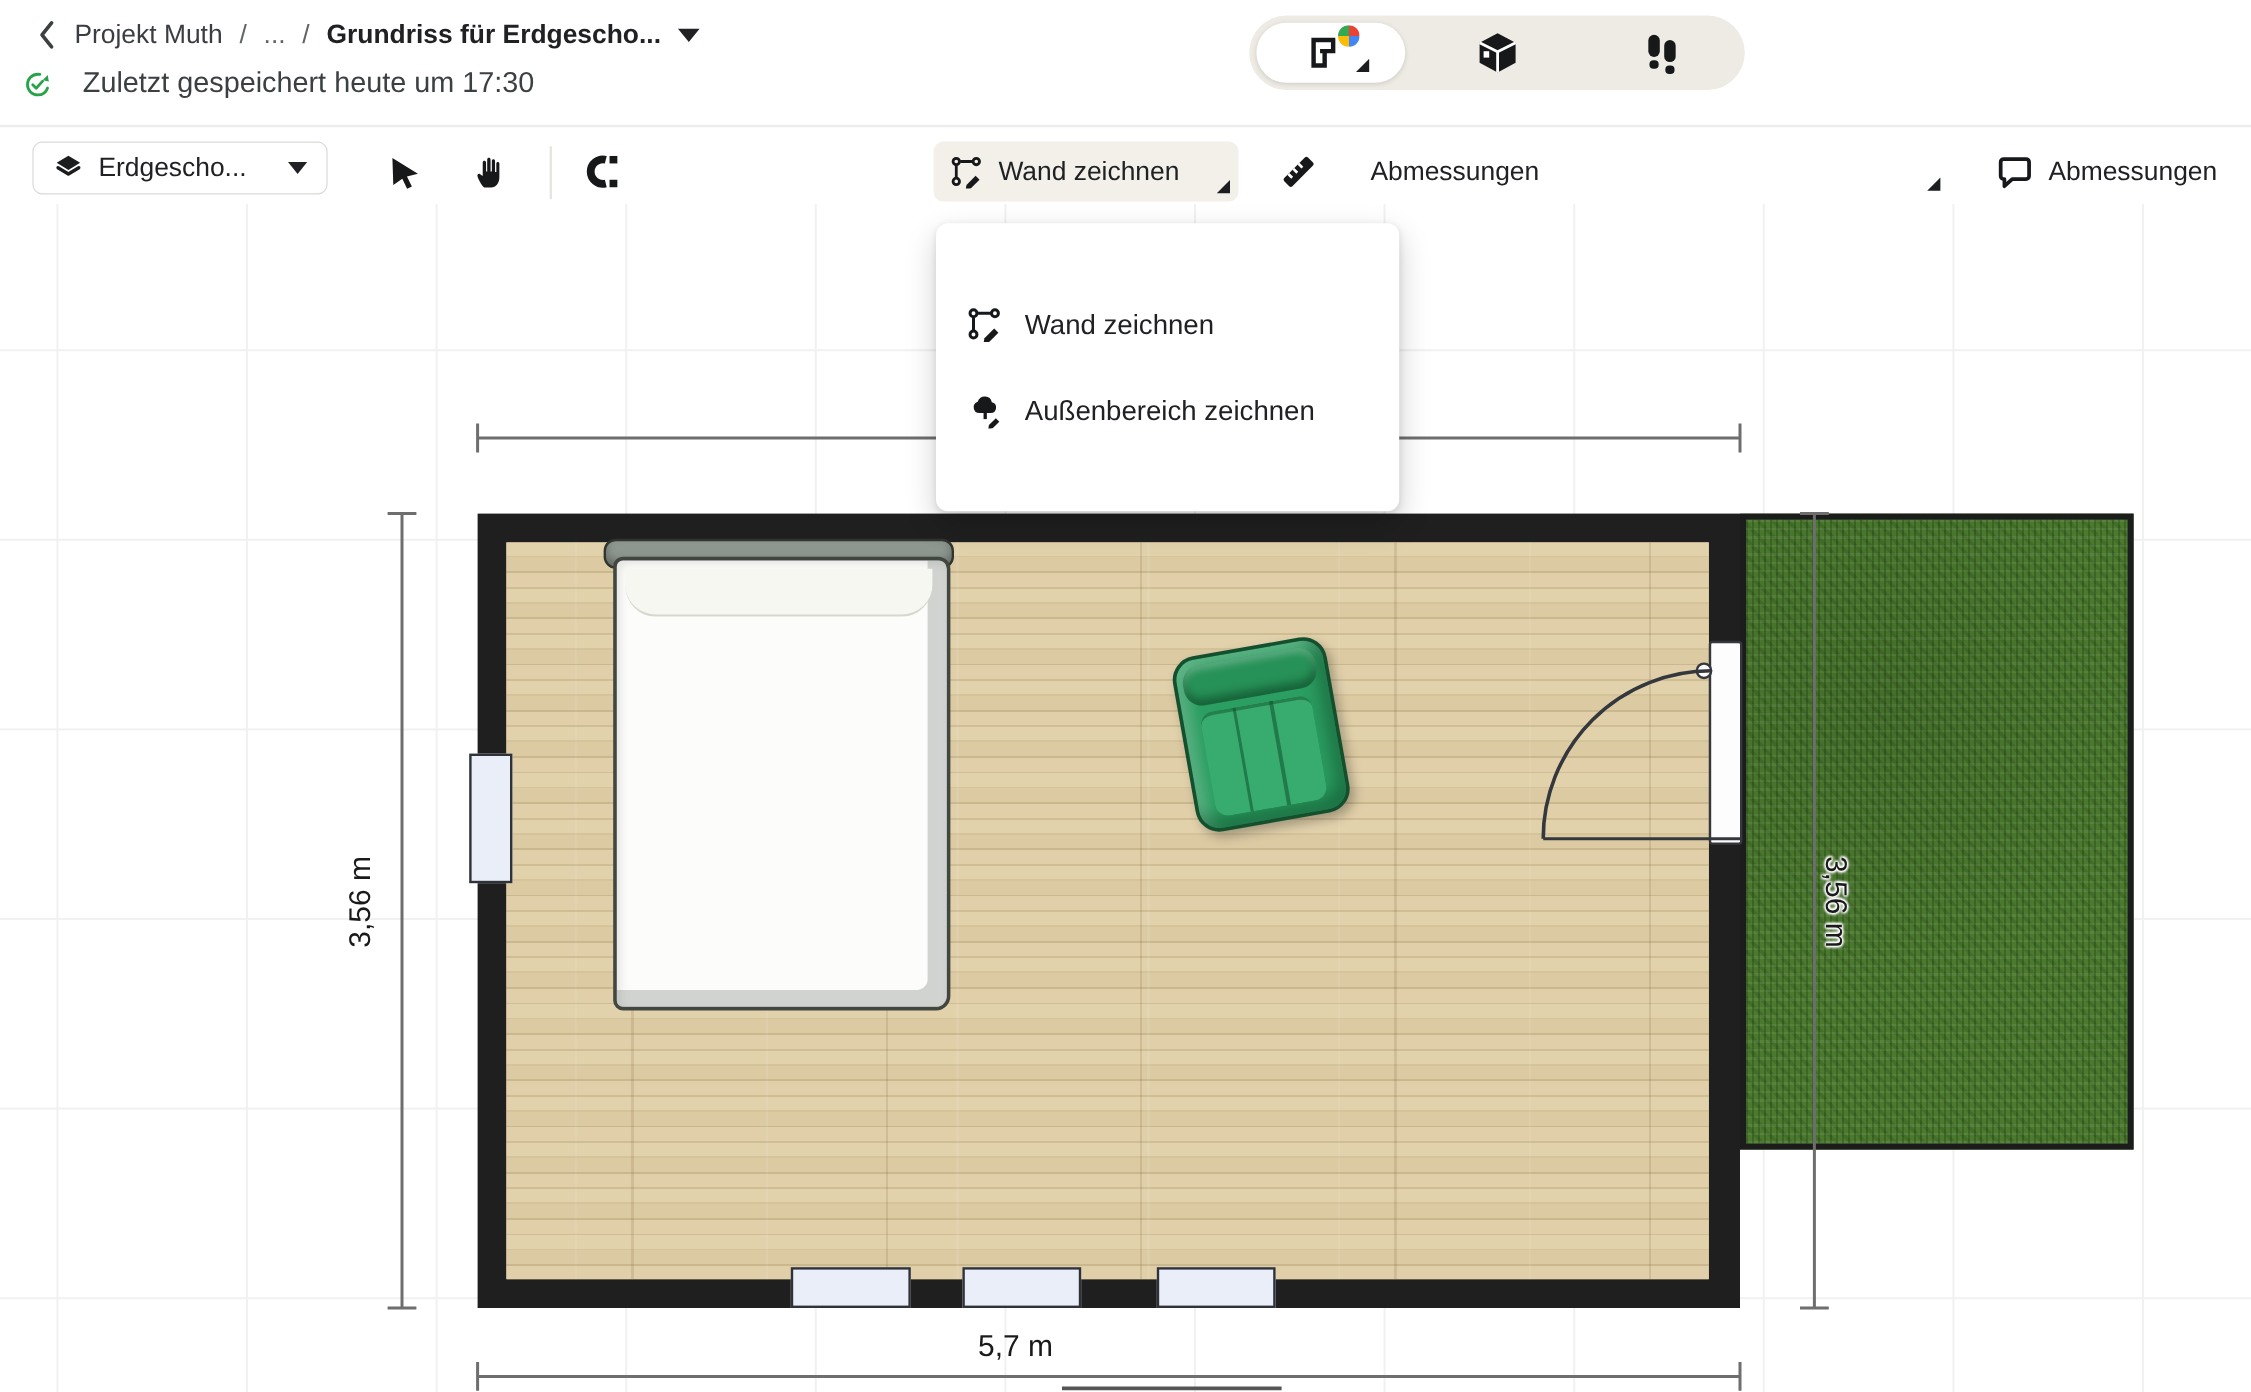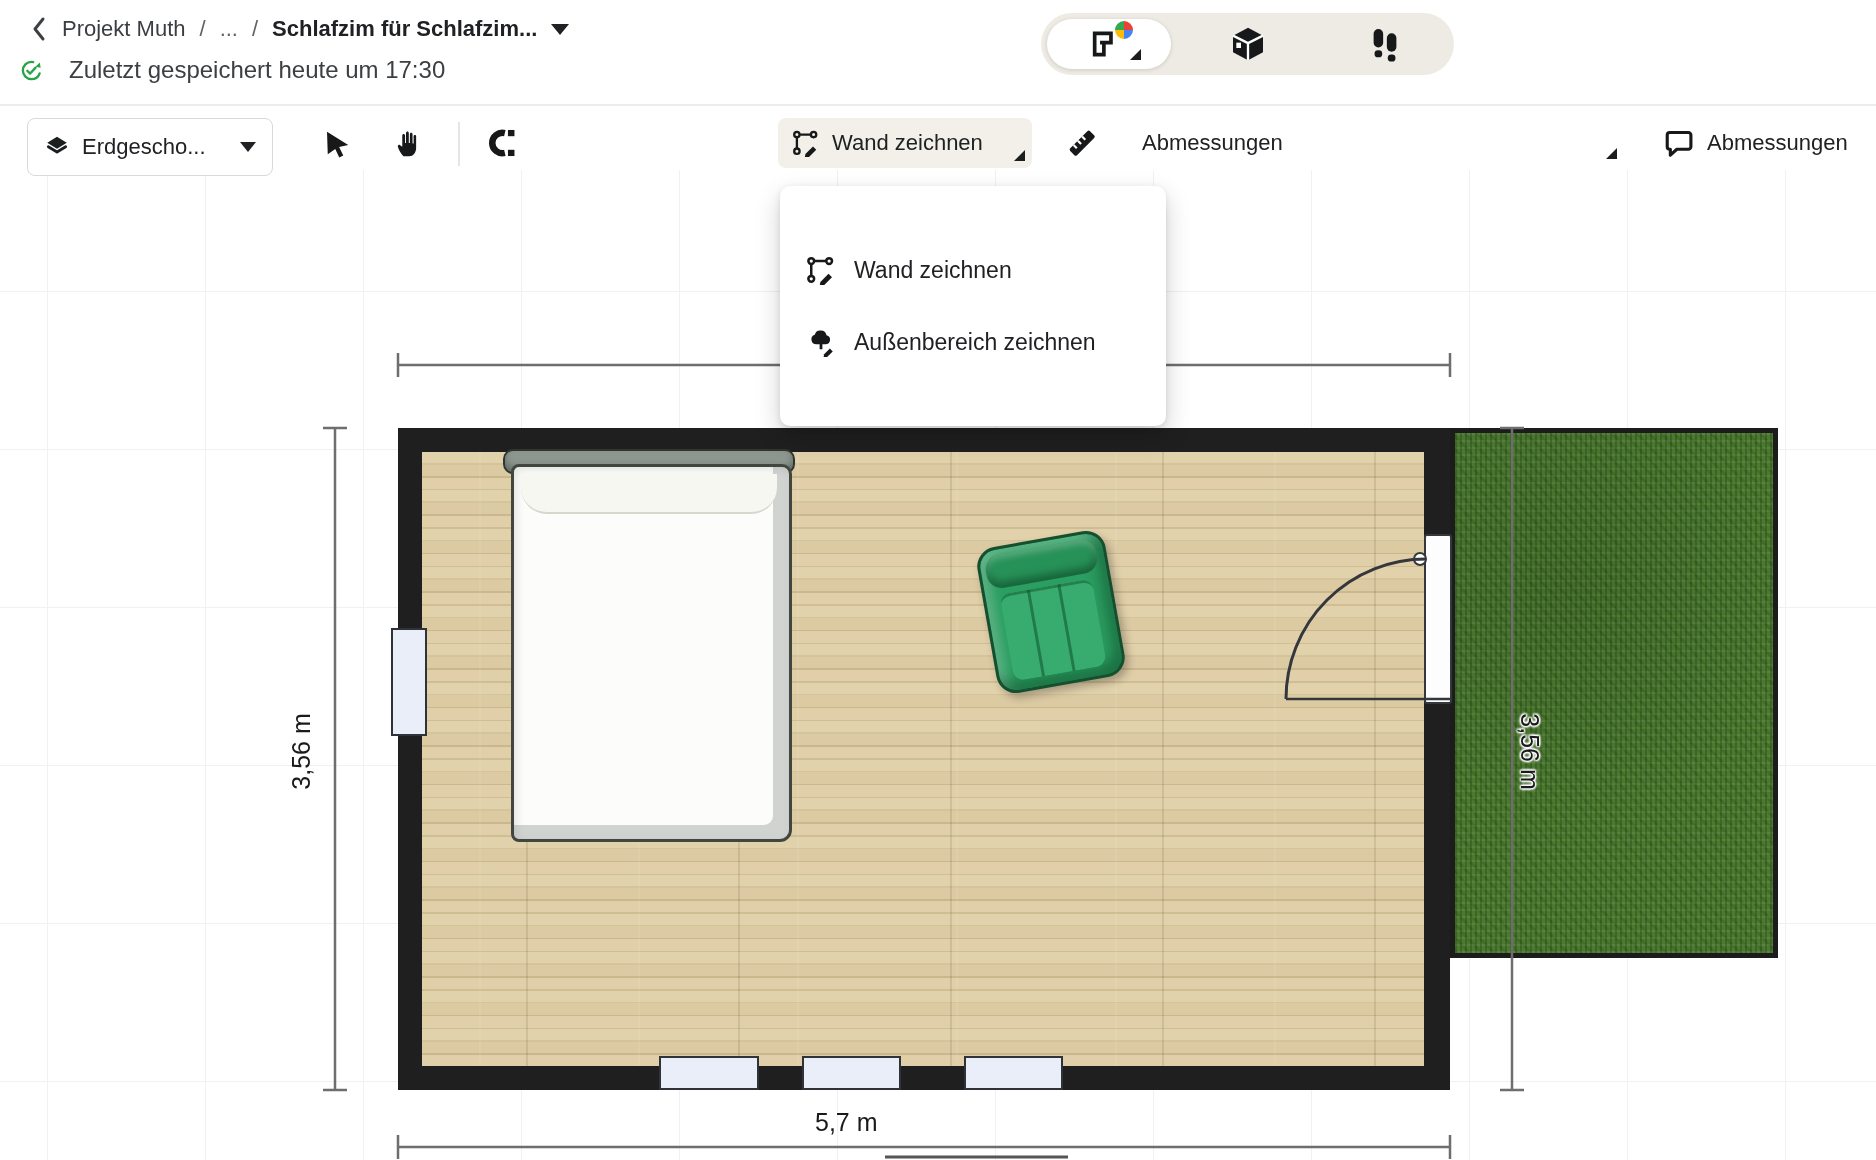--- a/index.html
+++ b/index.html
@@ -68,21 +68,21 @@
   
   .segmented{left:1041px;top:13px;width:413px;height:62px;background:#edebe3;border-radius:32px;z-index:10;}
   .seg-selected{left:1047px;top:19px;width:124px;height:50px;background:#fff;border-radius:25px;box-shadow:0 1px 4px rgba(0,0,0,.14);z-index:11;}
   .seg-icon{z-index:12;display:flex;align-items:center;justify-content:center;}
   .pie{left:1113px;top:19px;width:22px;height:22px;border-radius:50%;border:2px solid #fff;box-sizing:border-box;z-index:13;
     background:conic-gradient(#ea4335 0 90deg,#4285f4 90deg 180deg,#fbbc05 180deg 270deg,#34a853 270deg 360deg);}
   .corner-tri{width:0;height:0;border-left:11px solid transparent;border-bottom:11px solid #1b1d1f;z-index:13;}
 
   
   .tool{z-index:10;display:flex;align-items:center;}
-  .floor-btn{left:27px;top:118px;width:246px;height:58px;border:1.5px solid #d9d9d6;border-radius:8px;background:#fff;box-sizing:border-box;padding:0 16px;gap:12px;font-size:22px;font-weight:500;cursor:pointer;}
+  .floor-btn{left:27px;top:118px;width:246px;height:44px;border:1.5px solid #d9d9d6;border-radius:8px;background:#fff;box-sizing:border-box;padding:0 16px;gap:12px;font-size:22px;font-weight:500;cursor:pointer;}
   .floor-btn .caret-down{margin-left:auto;border-left-width:8px;border-right-width:8px;border-top-width:10px;}
   .icon-btn{justify-content:center;cursor:pointer;}
   .tb-divider{left:458px;top:122px;width:2px;height:44px;background:#e5e5e2;z-index:10;}
   .wand-btn{left:778px;top:118px;width:254px;height:50px;background:#f2f0e9;border-radius:8px;padding:0 14px;gap:12px;font-size:22px;font-weight:500;box-sizing:border-box;cursor:pointer;}
   .tb-label-btn{top:118px;height:50px;gap:12px;font-size:22px;font-weight:500;cursor:pointer;}
 
   
   .menu{left:780px;top:186px;width:386px;height:240px;background:#fff;border-radius:10px;box-shadow:0 10px 26px rgba(0,0,0,.18),0 2px 6px rgba(0,0,0,.10);z-index:20;display:flex;flex-direction:column;justify-content:center;}
   .menu-item{height:72px;display:flex;align-items:center;gap:18px;padding-left:26px;font-size:23px;color:#202124;cursor:pointer;}
 </style>
@@ -136,21 +136,21 @@
   <div class="abs hdr-sep"></div>
 
   <div class="abs breadcrumb">
     <svg width="18" height="26" viewBox="0 0 18 26">
         <path d="M13 3 L5 13 L13 23" stroke="#3c4043" stroke-width="3" fill="none" stroke-linecap="round" stroke-linejoin="round"></path>
       </svg>
     <span class="bc-project">Projekt Muth</span>
     <span class="bc-sep">/</span>
     <span class="bc-sep">...</span>
     <span class="bc-sep">/</span>
-    <span class="bc-title">Schlafzim für Schlafzim...</span>
+    <span class="bc-title">Grundriss für Erdgescho...</span>
     <span class="caret-down"></span>
   </div>
 
   <div class="abs saved">
     <svg width="23" height="23" viewBox="0 0 24 24">
       <circle cx="12" cy="12" r="9" fill="none" stroke="#27a348" stroke-width="2.4" stroke-dasharray="41 16" stroke-dashoffset="-3" stroke-linecap="round"></circle>
       <path d="M20.6 3.6 L21.6 9.2 L16.2 8.2 Z" fill="#27a348"></path>
       <path d="M7.6 12.2 l3 3 5.6-6.2" stroke="#27a348" stroke-width="2.4" fill="none" stroke-linecap="round" stroke-linejoin="round"></path>
     </svg>
     <span>Zuletzt gespeichert heute um 17:30</span>

